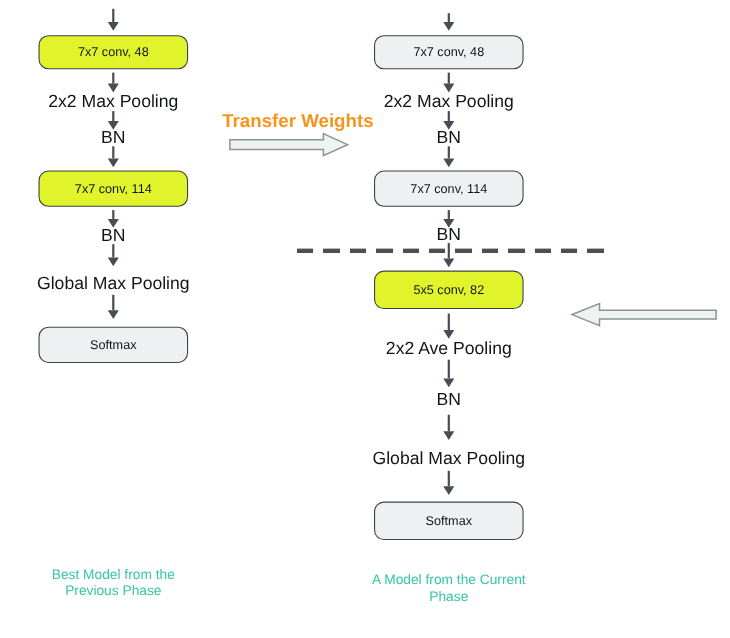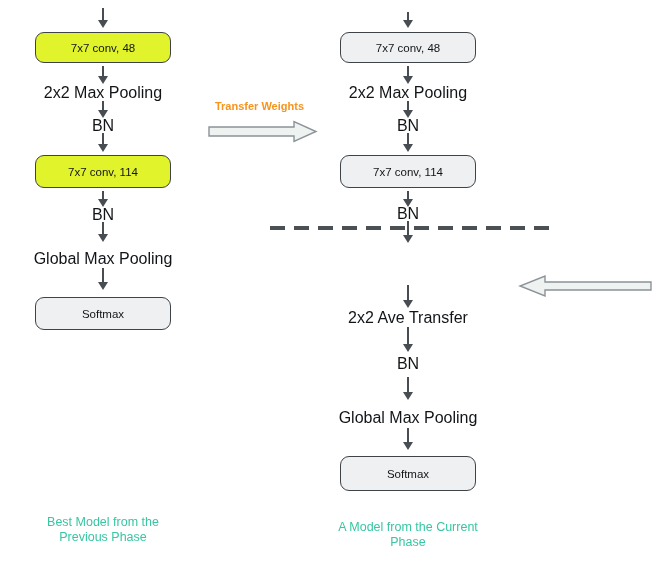--- a/index.html
+++ b/index.html
@@ -27,21 +27,21 @@
     width:0; height:0;
     border-left:5px solid transparent; border-right:5px solid transparent;
     border-top:8px solid #474d52;
   }
 
   .caption {
     position:absolute; color:#38c6a3; font-size:12.5px; line-height:15px;
     text-align:center;
   }
   .orange-label {
-    position:absolute; color:#f7941d; font-weight:bold; font-size:11px;
+    position:absolute; color:#f7941d; font-weight:bold; font-size:17px;
     text-align:center; white-space:nowrap;
   }
   .dashline {
     position:absolute; left:270px; top:226px; width:281px; height:4px;
     background:repeating-linear-gradient(90deg,#4a5054 0 15px,transparent 15px 24px);
   }
   .block-arrow { position:absolute; }
 </style>
 </head>
 <body>
@@ -70,22 +70,23 @@
     <div class="node box" style="top:32px">7x7 conv, 48</div>
     <div class="varrow" style="top:66px;height:10px"></div>
     <div class="node txt" style="top:86px">2x2 Max Pooling</div>
     <div class="varrow" style="top:101px;height:9px"></div>
     <div class="node txt" style="top:119px">BN</div>
     <div class="varrow" style="top:133px;height:11px"></div>
     <div class="node box" style="top:155px;height:33px">7x7 conv, 114</div>
     <div class="varrow" style="top:191px;height:8px"></div>
     <div class="node txt" style="top:207px">BN</div>
     <div class="varrow" style="top:221px;height:14px"></div>
+    <div class="node box hl" style="top:246px;height:35px">5x5 conv, 82</div>
     <div class="varrow" style="top:285px;height:15px"></div>
-    <div class="node txt" style="top:311px">2x2 Ave Transfer</div>
+    <div class="node txt" style="top:311px">2x2 Ave Pooling</div>
     <div class="varrow" style="top:327px;height:17px"></div>
     <div class="node txt" style="top:357px">BN</div>
     <div class="varrow" style="top:377px;height:15px"></div>
     <div class="node txt" style="top:411px">Global Max Pooling</div>
     <div class="varrow" style="top:428px;height:14px"></div>
     <div class="node box" style="top:456px;height:35px">Softmax</div>
   </div>
 
   <div class="dashline"></div>
 

